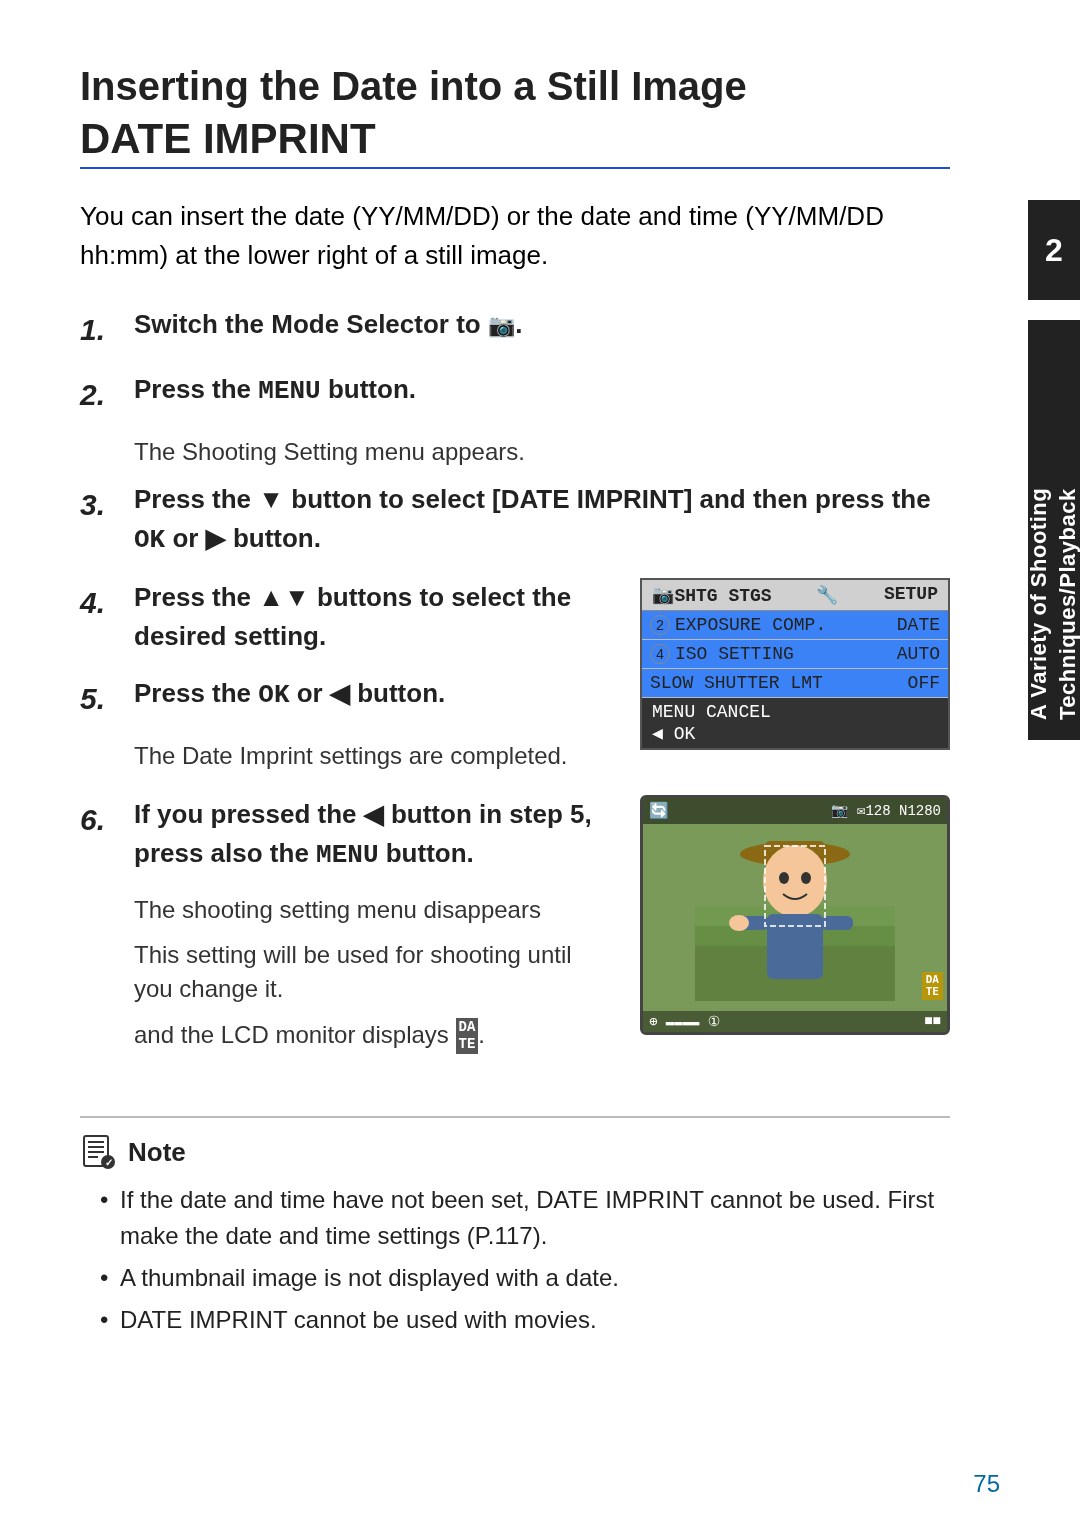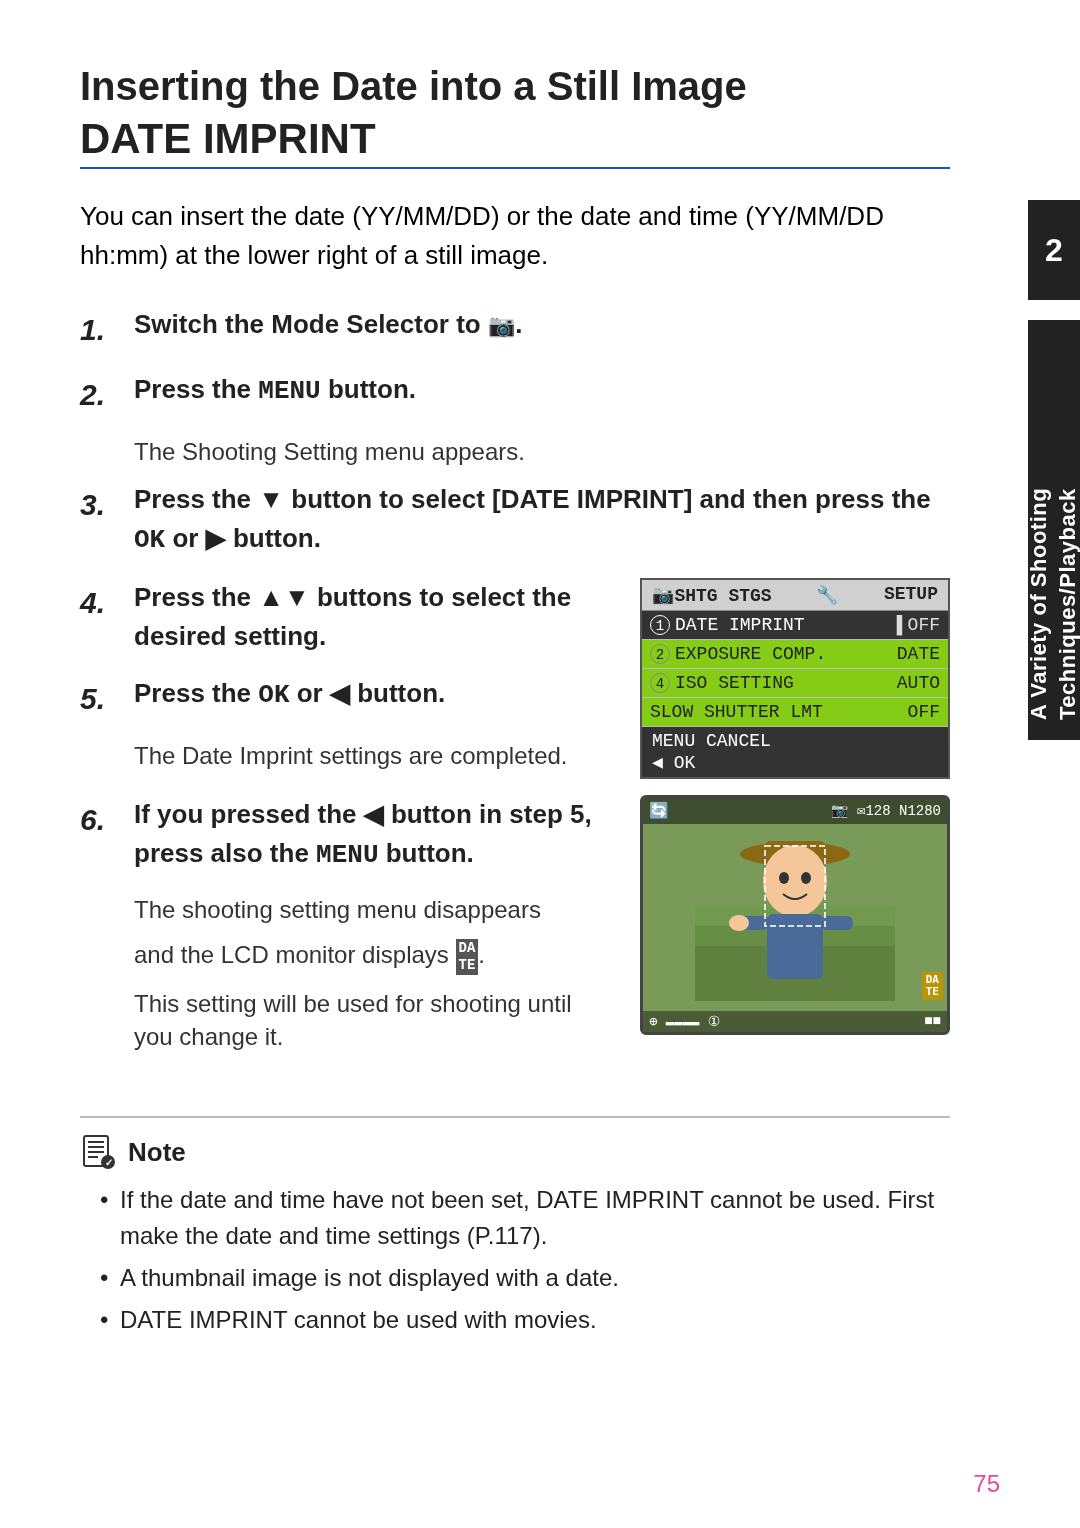--- a/index.html
+++ b/index.html
@@ -142,21 +142,21 @@
       flex: 1;
     }
 
     .two-col-right {
       width: 310px;
     }
 
     
     .menu-screenshot {
       border: 2px solid #555;
-      background: #84cc16;
+      background: #3b82f6;
       width: 310px;
       font-size: 19px;
       font-family: 'Courier New', monospace;
     }
 
     .menu-header {
       background: #d0d0d0;
       display: flex;
       justify-content: space-between;
       padding: 4px 10px;
@@ -322,21 +322,21 @@
       position: absolute;
       left: 0;
     }
 
     
     .page-number {
       position: absolute;
       bottom: 30px;
       right: 80px;
       font-size: 24px;
-      color: #ec4899;
+      color: #0369a1;
     }
 
     
     .date-icon-inline {
       display: inline-block;
       background: #555;
       color: #fff;
       font-size: 14px;
       font-family: 'Courier New', monospace;
       font-weight: bold;
@@ -407,24 +407,20 @@
 
     </div>
     <div class="two-col-right">
 
       <div class="menu-screenshot">
         <div class="menu-header">
           <span>📷SHTG STGS</span>
           <span>🔧</span>
           <span>SETUP</span>
         </div>
-        <div class="menu-row highlighted">
-          <span><span class="menu-row-num">1</span>DATE IMPRINT</span>
-          <span style="color:#ddd;">▌OFF</span>
-        </div>
         <div class="menu-row">
           <span><span class="menu-row-num">2</span>EXPOSURE COMP.</span>
           <span>DATE</span>
         </div>
         <div class="menu-row">
           <span><span class="menu-row-num">4</span>ISO SETTING</span>
           <span>AUTO</span>
         </div>
         <div class="menu-row">
           <span>SLOW SHUTTER LMT</span>
@@ -441,25 +437,25 @@
   <div class="step6-container">
     <div class="step6-left">
 
       <div class="step">
         <span class="step-number">6.</span>
         <span class="step-content">
           <b>If you pressed the ◀ button in step 5, press also the <span class="mono">MENU</span> button.</b>
         </span>
       </div>
       <div class="step-sub">The shooting setting menu disappears</div>
+      <div class="step-sub">This setting will be used for shooting until you change it.</div>
       <div class="step-sub">
         and the LCD monitor displays
         <span class="date-icon-inline">DA<br>TE</span>.
       </div>
-      <div class="step-sub">This setting will be used for shooting until you change it.</div>
     </div>
     <div class="step6-right">
 
       <div class="lcd-screenshot">
 
         <div class="lcd-top-bar">
           <span>🔄</span>
           <span style="font-size:14px;">📷 ✉128 N1280</span>
         </div>
 

